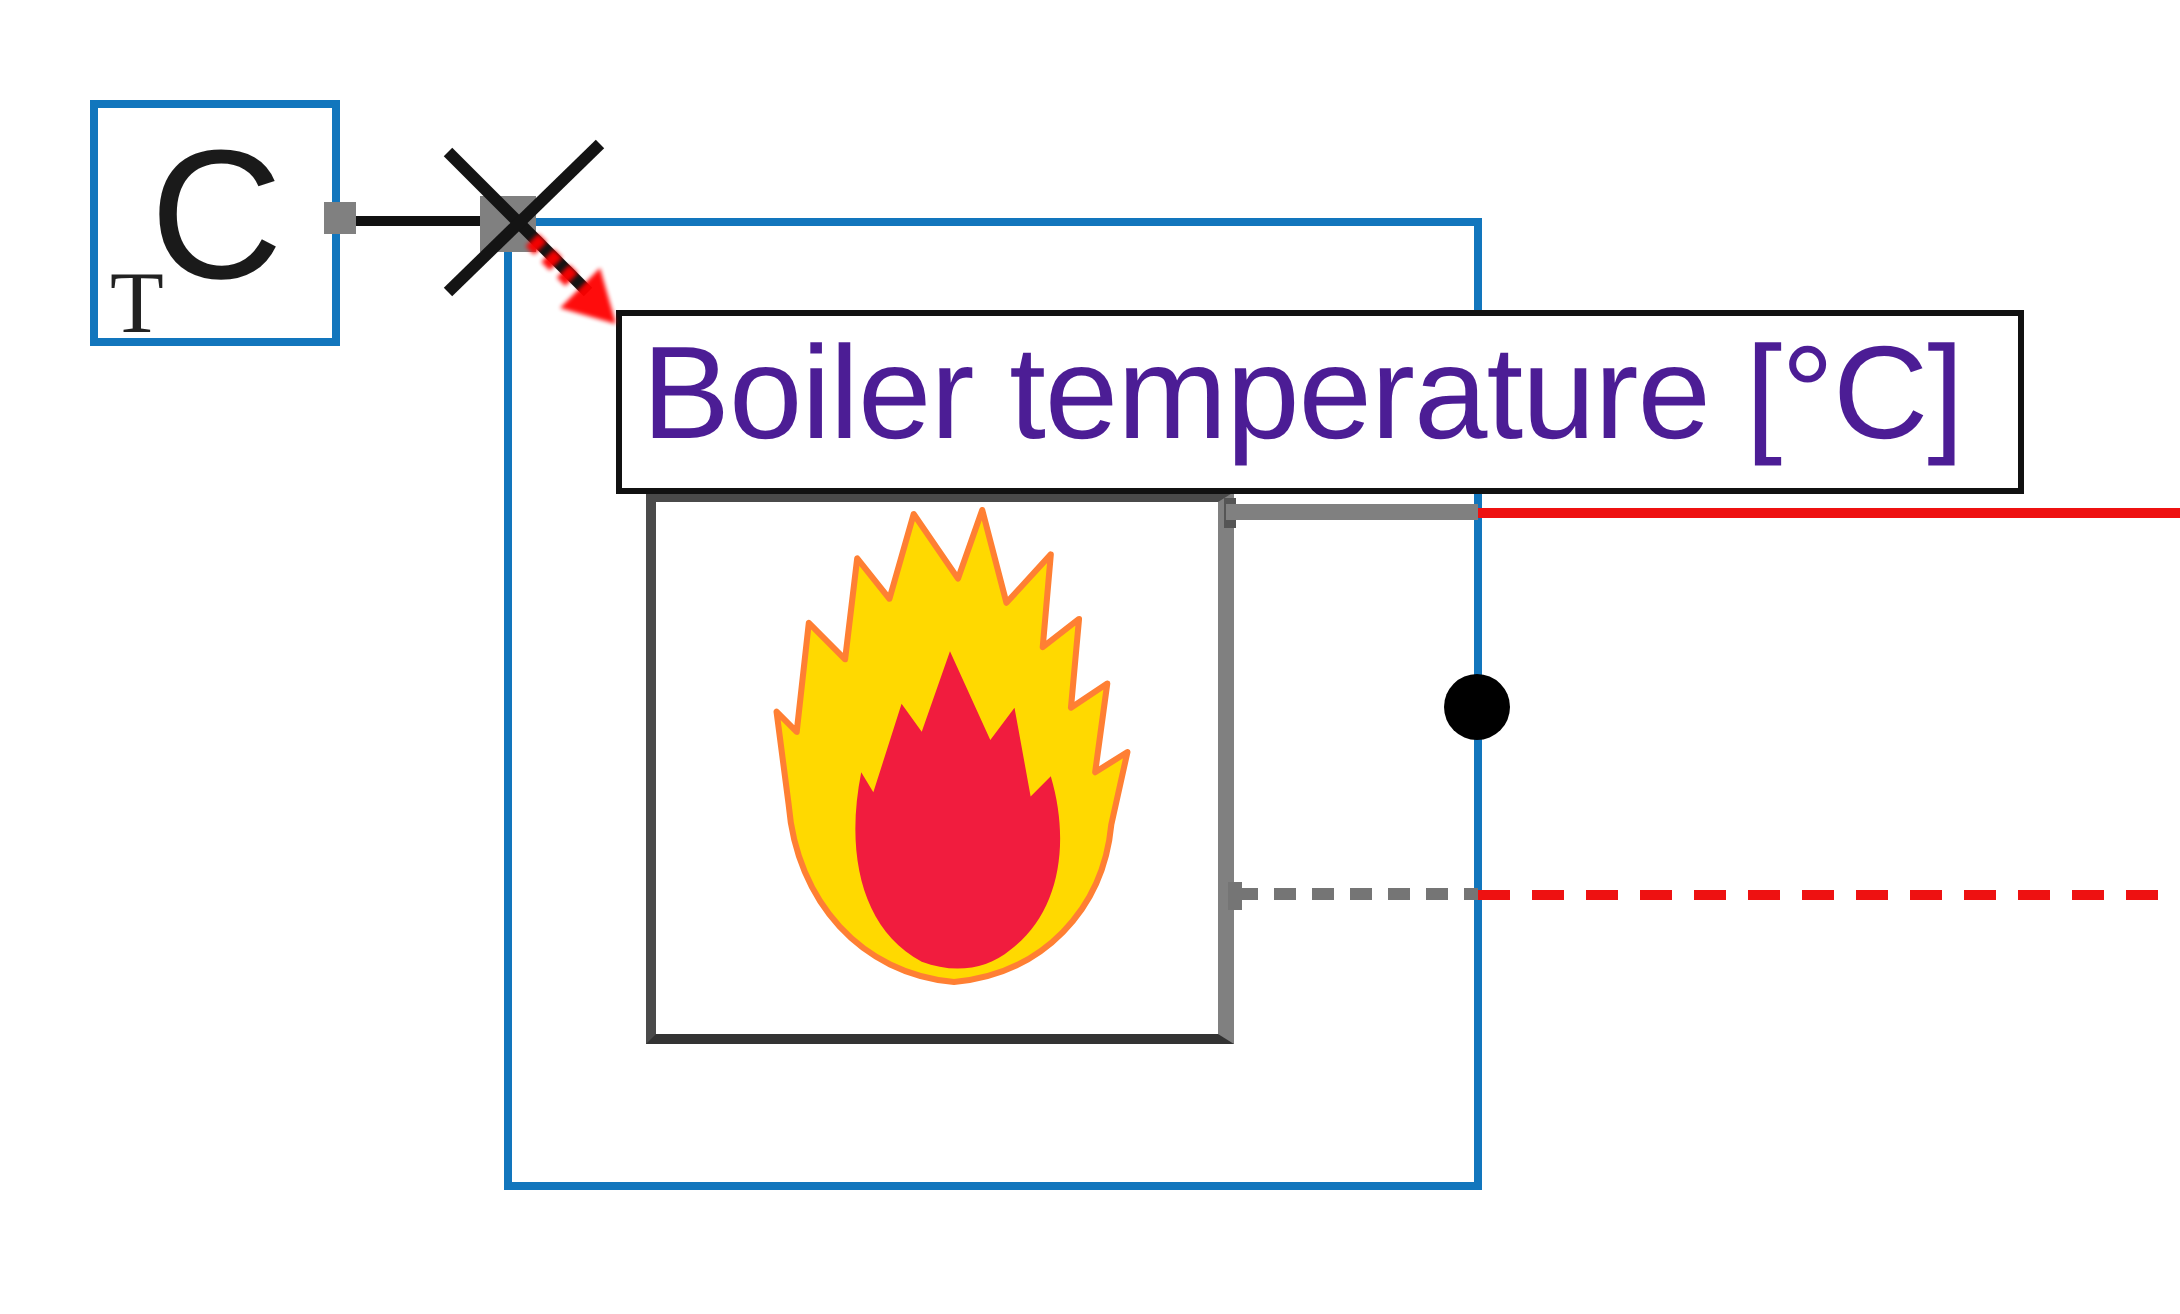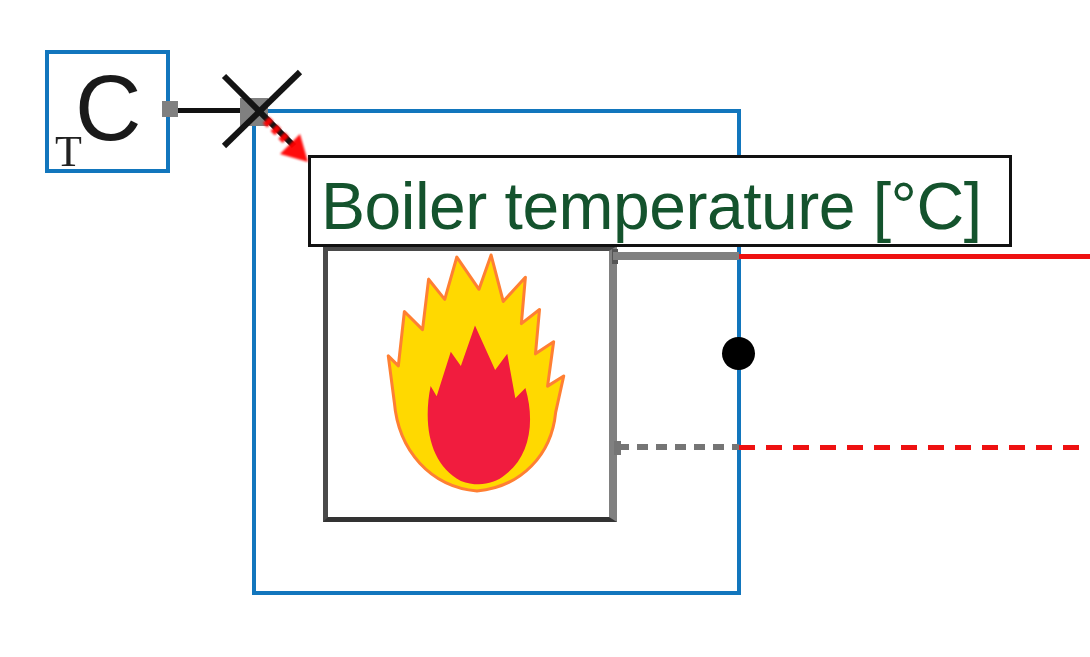--- a/index.html
+++ b/index.html
@@ -37,22 +37,22 @@
   .red-dashed{left:739px;top:445px;width:351px;height:5px;
     background:repeating-linear-gradient(90deg,var(--signal-red,#ee1111) 0 16px,transparent 16px 27px);}
 
   
   .dot{left:722px;top:337px;width:33px;height:33px;border-radius:50%;background:#000;}
 
   
   .tooltip{
     left:308px;top:155px;width:688px;height:86px;background:#fff;
     border:3px solid var(--label-border,#111);
-    display:flex;align-items:flex-end;padding-left:10px;
-    font-size:66px;color:#14532d;white-space:nowrap;letter-spacing:-0.5px;
+    display:flex;align-items:flex-start;padding-left:10px;
+    font-size:66px;color:#4c1d95;white-space:nowrap;letter-spacing:-0.5px;
   }
 
   
   .sensor{
     left:45px;top:50px;width:117px;height:115px;background:#fff;
     border:4px solid var(--selection-blue,#1276bd);
   }
   .sensor .big{position:absolute;left:26px;top:8px;font-size:92px;line-height:1;color:#1a1a1a;}
   .sensor .sub{position:absolute;left:6px;top:76px;font-size:44px;line-height:1;color:#222;
     font-family:"Liberation Serif","DejaVu Serif",serif;}

